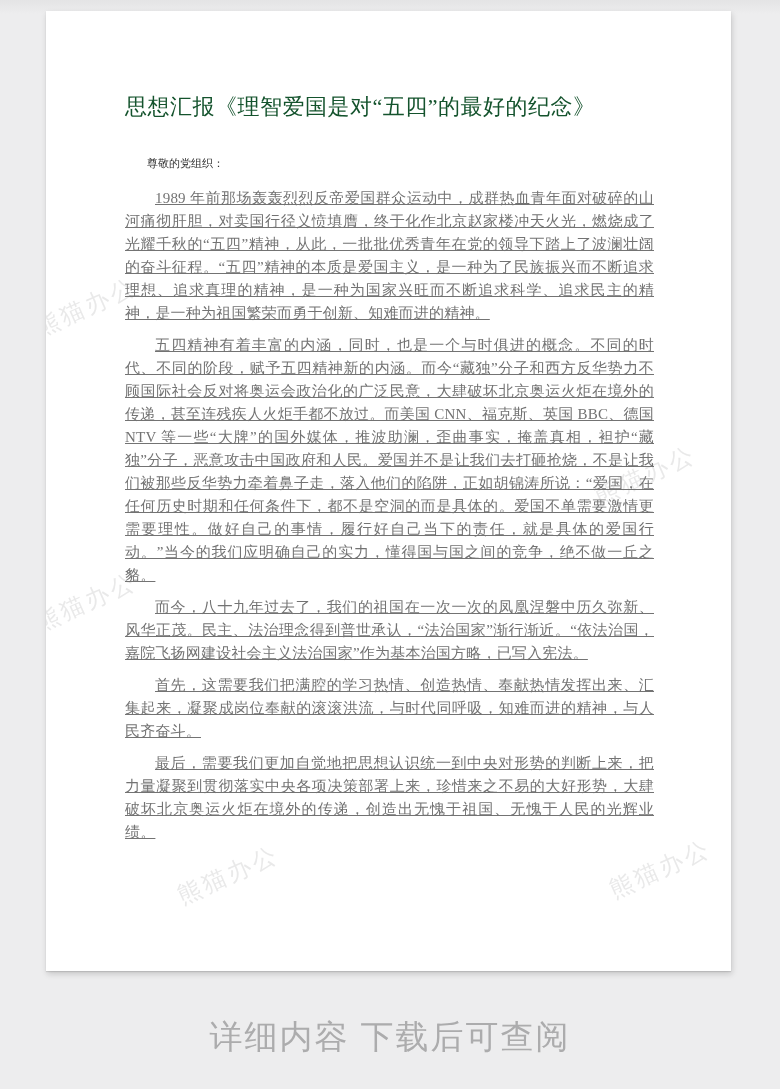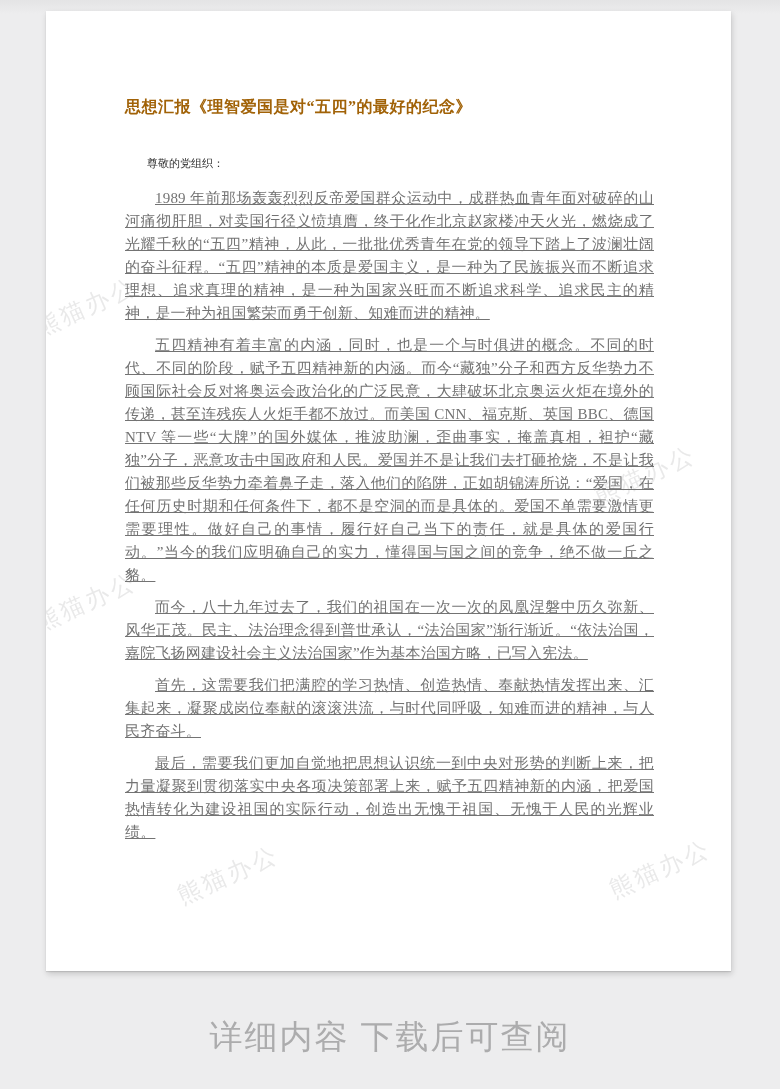--- a/index.html
+++ b/index.html
@@ -23,23 +23,23 @@
     background: #ffffff;
     box-shadow: 0 1px 1px rgba(0,0,0,0.10), 1px 3px 6px rgba(0,0,0,0.16);
     overflow: hidden;
   }
   .content {
     padding: 82px 77px 0 79px;
     position: relative;
     z-index: 2;
   }
   .doc-title {
-    font-size: 16px;
-    font-weight: 700;
-    color: #a16207;
+    font-size: 22px;
+    font-weight: 400;
+    color: #14532d;
     letter-spacing: 0.5px;
     margin: 0 0 31px 0;
     line-height: 28px;
   }
   .greeting {
     font-size: 11px;
     line-height: 23px;
     color: #2f2f2f;
     text-indent: 2em;
     margin: 0 0 12px 0;
@@ -103,19 +103,19 @@
   <span class="watermark wm-4">熊猫办公</span>
   <span class="watermark wm-5">熊猫办公</span>
 
   <div class="content">
     <h1 class="doc-title">思想汇报《理智爱国是对“五四”的最好的纪念》</h1>
     <p class="greeting">尊敬的党组织：</p>
     <p class="para">1989 年前那场轰轰烈烈反帝爱国群众运动中，成群热血青年面对破碎的山河痛彻肝胆，对卖国行径义愤填膺，终于化作北京赵家楼冲天火光，燃烧成了光耀千秋的“五四”精神，从此，一批批优秀青年在党的领导下踏上了波澜壮阔的奋斗征程。“五四”精神的本质是爱国主义，是一种为了民族振兴而不断追求理想、追求真理的精神，是一种为国家兴旺而不断追求科学、追求民主的精神，是一种为祖国繁荣而勇于创新、知难而进的精神。</p>
     <p class="para">五四精神有着丰富的内涵，同时，也是一个与时俱进的概念。不同的时代、不同的阶段，赋予五四精神新的内涵。而今“藏独”分子和西方反华势力不顾国际社会反对将奥运会政治化的广泛民意，大肆破坏北京奥运火炬在境外的传递，甚至连残疾人火炬手都不放过。而美国 CNN、福克斯、英国 BBC、德国 NTV 等一些“大牌”的国外媒体，推波助澜，歪曲事实，掩盖真相，袒护“藏独”分子，恶意攻击中国政府和人民。爱国并不是让我们去打砸抢烧，不是让我们被那些反华势力牵着鼻子走，落入他们的陷阱，正如胡锦涛所说：“爱国，在任何历史时期和任何条件下，都不是空洞的而是具体的。爱国不单需要激情更需要理性。做好自己的事情，履行好自己当下的责任，就是具体的爱国行动。”当今的我们应明确自己的实力，懂得国与国之间的竞争，绝不做一丘之貉。</p>
     <p class="para">而今，八十九年过去了，我们的祖国在一次一次的凤凰涅磐中历久弥新、风华正茂。民主、法治理念得到普世承认，“法治国家”渐行渐近。“依法治国，嘉院飞扬网建设社会主义法治国家”作为基本治国方略，已写入宪法。</p>
     <p class="para">首先，这需要我们把满腔的学习热情、创造热情、奉献热情发挥出来、汇集起来，凝聚成岗位奉献的滚滚洪流，与时代同呼吸，知难而进的精神，与人民齐奋斗。</p>
-    <p class="para">最后，需要我们更加自觉地把思想认识统一到中央对形势的判断上来，把力量凝聚到贯彻落实中央各项决策部署上来，赋予五四精神新的内涵，把爱国热情转化为建设祖国的实际行动，创造出无愧于祖国、无愧于人民的光辉业绩。</p>
+    <p class="para">最后，需要我们更加自觉地把思想认识统一到中央对形势的判断上来，把力量凝聚到贯彻落实中央各项决策部署上来，珍惜来之不易的大好形势，大肆破坏北京奥运火炬在境外的传递，创造出无愧于祖国、无愧于人民的光辉业绩。</p>
   </div>
 </div>
 
 <div class="footer-bar">
   <div class="footer-text">详细内容 下载后可查阅</div>
 </div>
 
 </body></html>

